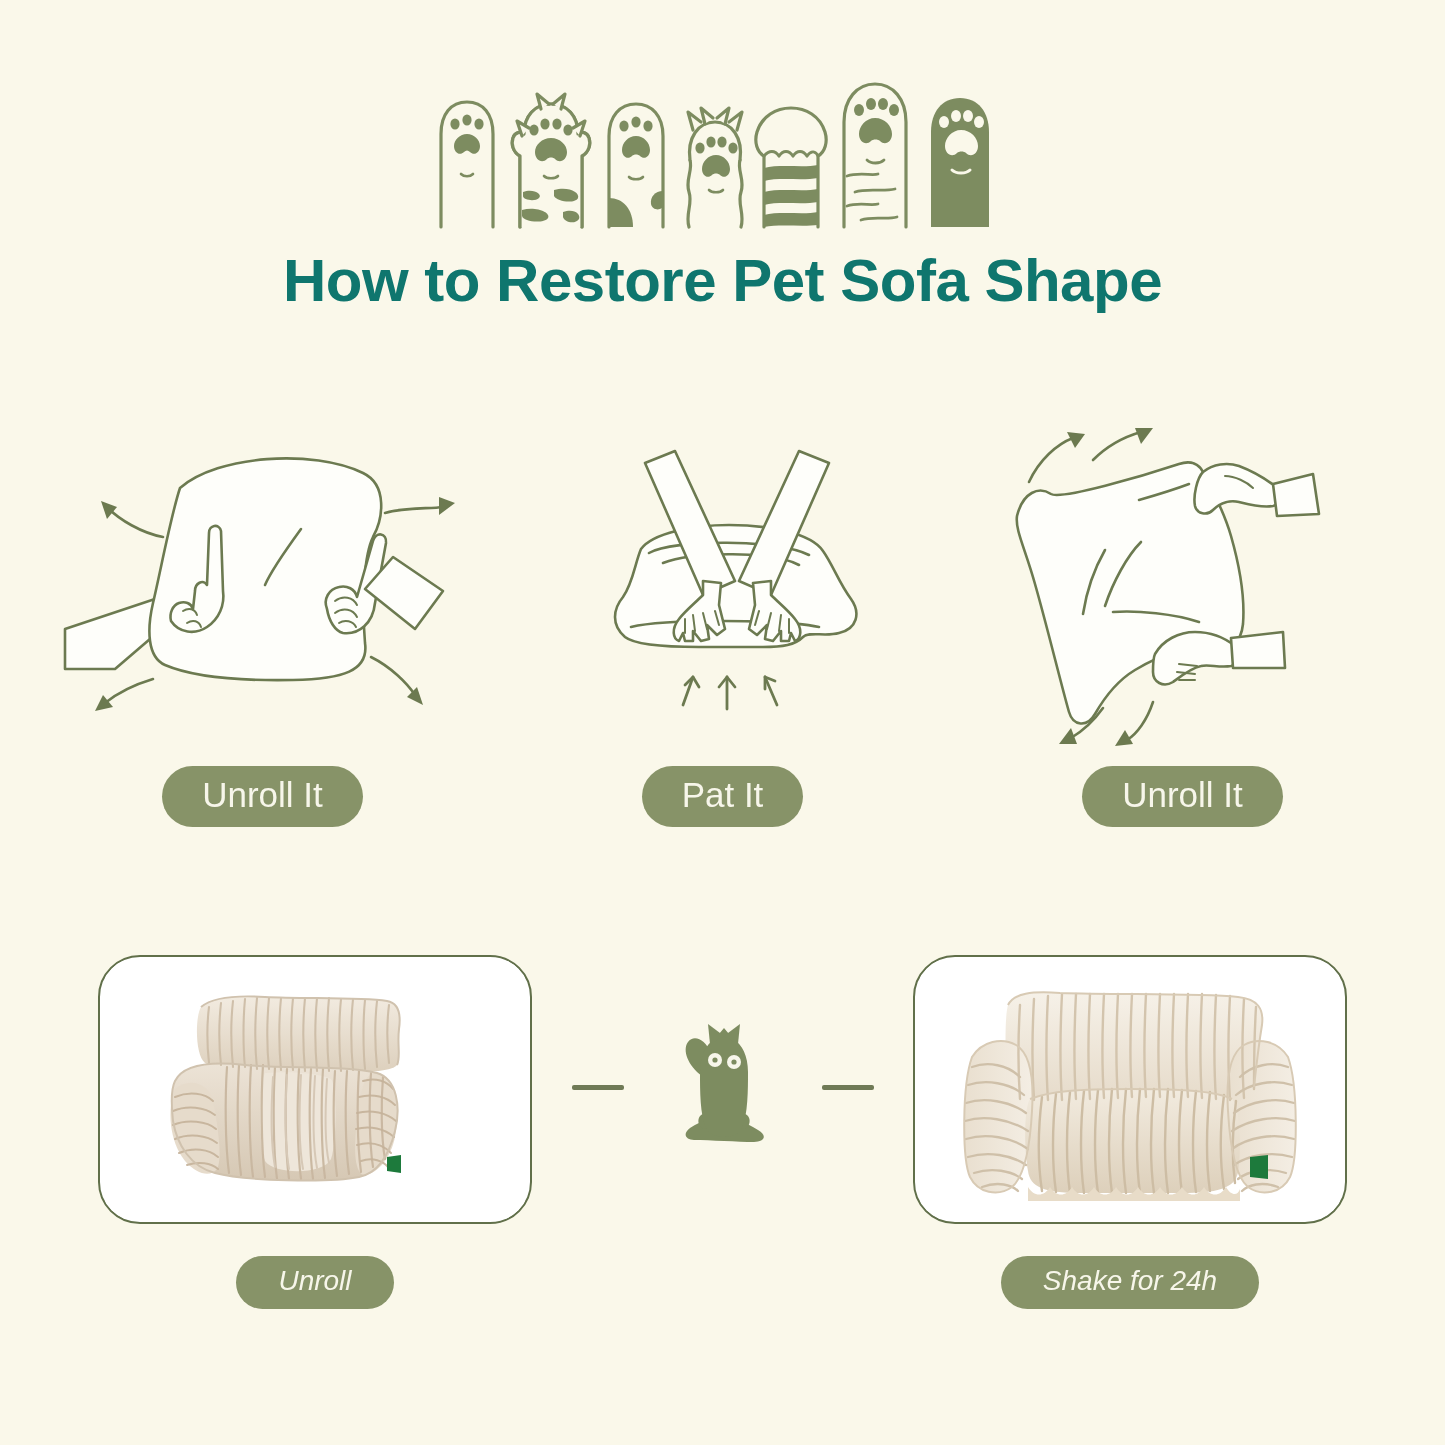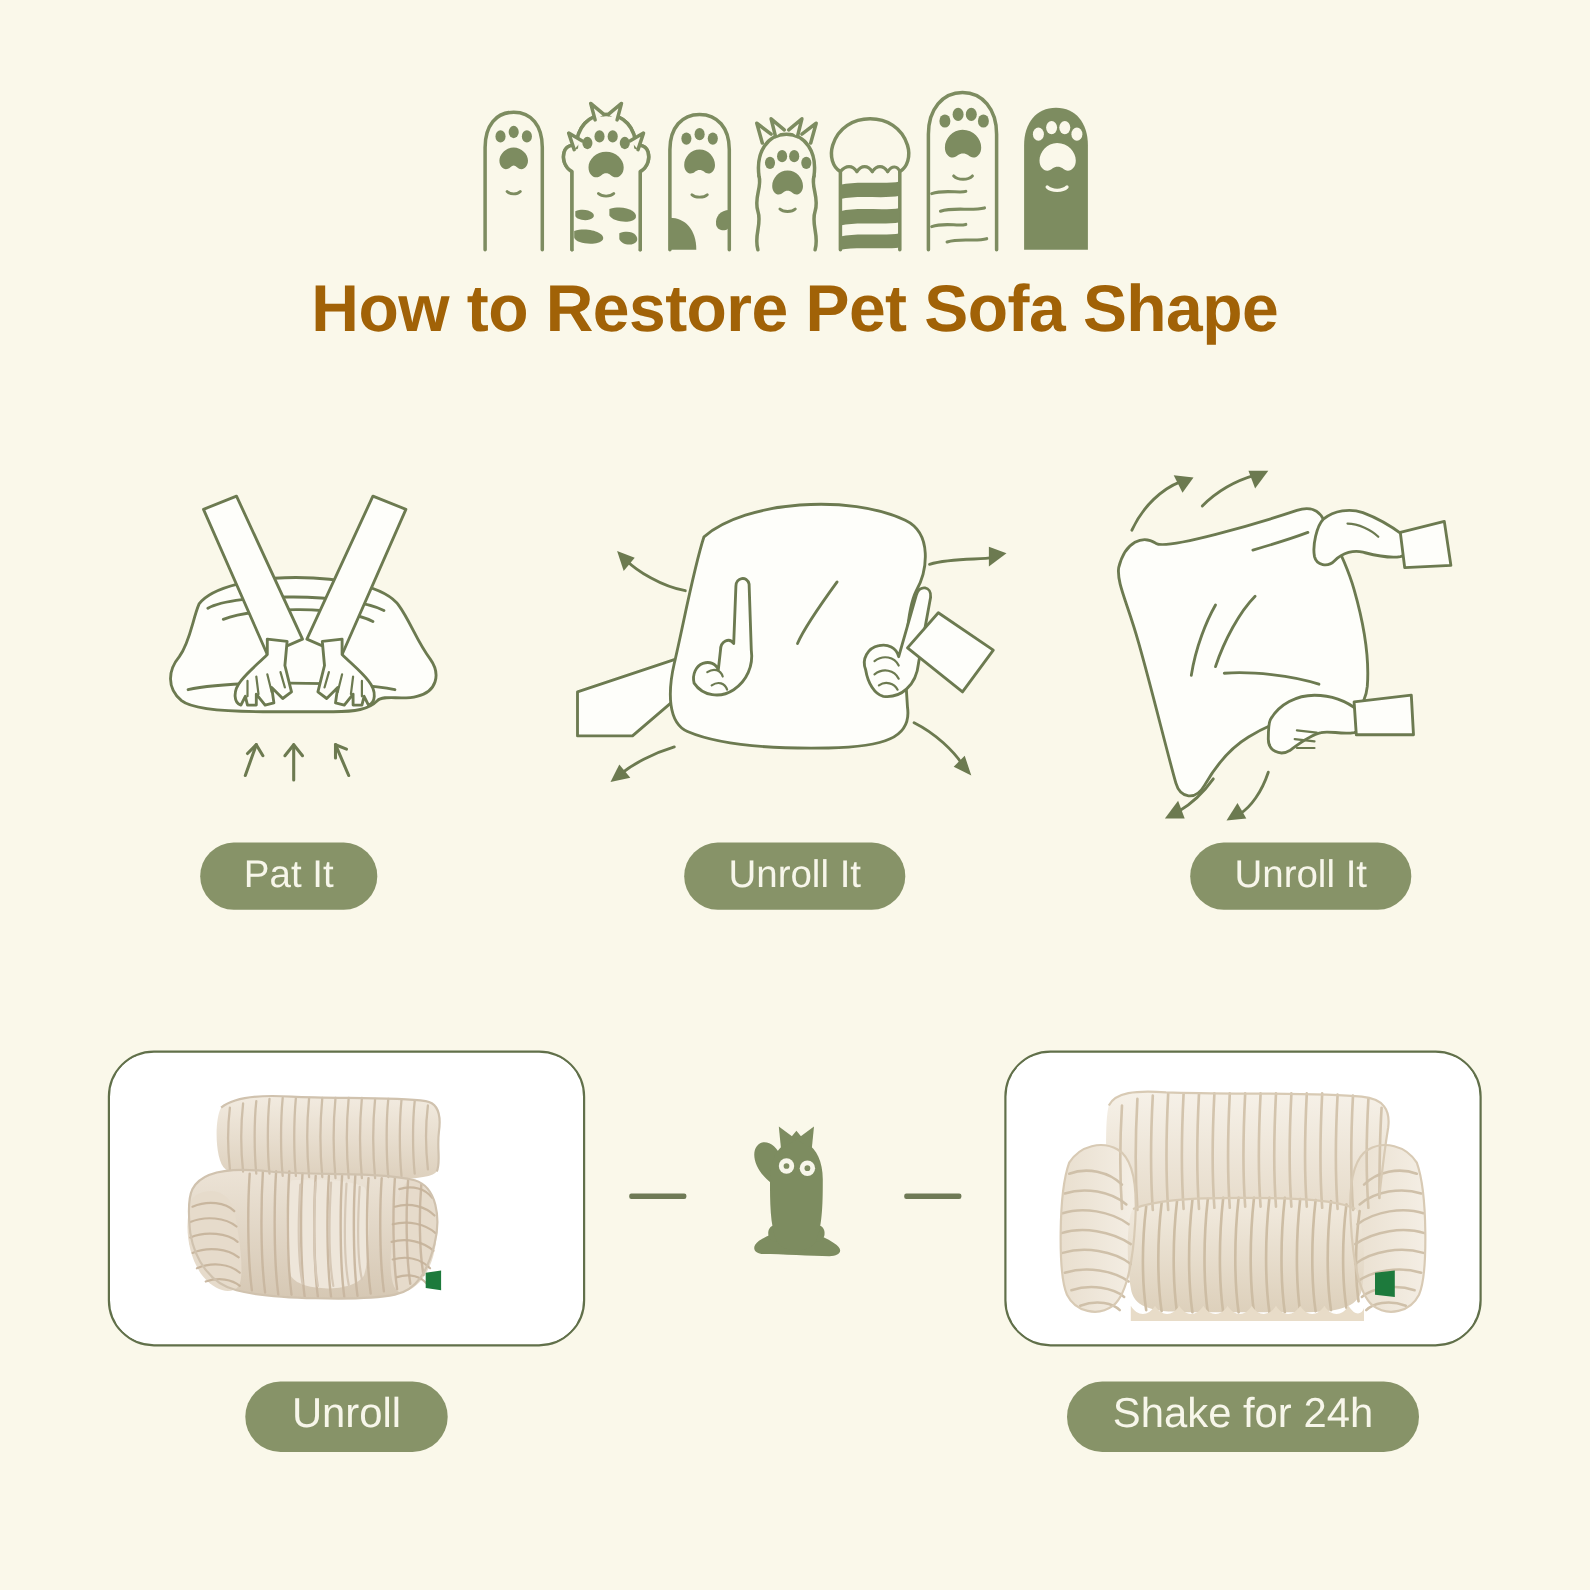--- a/index.html
+++ b/index.html
@@ -36,21 +36,21 @@
 
   
   .title {
     position: absolute;
     left: 0;
     top: 248px;
     width: 1445px;
     text-align: center;
     font-size: 60px;
     font-weight: bold;
-    color: #a16207;
+    color: #0f766e;
     letter-spacing: -0.5px;
     line-height: 1.1;
   }
 
   
   .steps {
     position: absolute;
     left: 0;
     top: 418px;
     width: 1445px;
@@ -107,22 +107,23 @@
     background: #ffffff;
     overflow: hidden;
     position: relative;
     display: flex;
     align-items: center;
     justify-content: center;
   }
   .photo-card svg { display: block; }
   .result .pill {
     margin-top: 32px;
-    font-size: 38px;
+    font-size: 28px;
     padding: 10px 42px 14px;
+    font-style: italic;
   }
   .center-gap {
     width: 380px;
     height: 265px;
     display: flex;
     align-items: center;
     justify-content: center;
     gap: 34px;
   }
   .dash {
@@ -239,20 +240,71 @@
 
   <div class="title">How to Restore Pet Sofa Shape</div>
 
   <div class="steps">
 
     <div class="step">
       <div class="step-art">
         <svg width="440" height="300" viewBox="0 0 440 300" fill="none">
           <g stroke="#6c7a50" stroke-width="2.6" fill="#fefefa" stroke-linecap="round" stroke-linejoin="round">
 
+            <path d="M22 196 L112 166 L128 188 L72 236 L22 236 Z"></path>
+
+            <path d="M137 55 C175 22 270 16 320 40 C345 52 340 86 330 104
+                     C322 120 318 162 322 210 C326 238 300 246 250 247
+                     C196 248 150 244 122 232 C104 224 104 196 110 170
+                     C118 136 128 82 137 55 Z"></path>
+
+            <path d="M168 96 C172 120 176 140 178 162" fill="none"></path>
+            <path d="M258 96 C242 118 228 138 222 152" fill="none"></path>
+
+            <path d="M128 188 C126 180 130 172 136 170 C142 168 148 170 150 176
+                     L152 158 C152 150 160 146 164 152 L166 100
+                     C166 92 176 90 178 98 L180 158 C182 172 176 186 164 194
+                     C152 202 136 200 128 188 Z"></path>
+            <path d="M140 178 C146 174 152 176 154 182" fill="none" stroke-width="2"></path>
+            <path d="M144 190 C150 186 156 188 158 194" fill="none" stroke-width="2"></path>
+
+            <path d="M284 176 C280 166 286 156 296 154 C304 152 312 156 314 164
+                     L330 108 C333 98 344 100 343 110 L332 170
+                     C330 190 316 202 300 200 C292 198 286 188 284 176 Z"></path>
+            <path d="M292 168 C300 162 310 164 314 172" fill="none" stroke-width="2"></path>
+            <path d="M292 180 C300 174 310 176 314 184" fill="none" stroke-width="2"></path>
+            <path d="M296 190 C302 186 310 188 313 194" fill="none" stroke-width="2"></path>
+
+            <path d="M322 156 L350 124 L400 158 L372 196 Z"></path>
+          </g>
+
+          <g stroke="#6c7a50" stroke-width="2.6" fill="none" stroke-linecap="round">
+
+            <path d="M120 104 C98 100 76 86 66 76"></path>
+            <path d="M58 68 L74 74 L64 86 Z" fill="#6c7a50" stroke="none"></path>
+
+            <path d="M342 80 C362 74 386 76 400 74"></path>
+            <path d="M412 70 L396 64 L396 82 Z" fill="#6c7a50" stroke="none"></path>
+
+            <path d="M110 246 C90 252 72 262 62 270"></path>
+            <path d="M52 278 L60 262 L70 274 Z" fill="#6c7a50" stroke="none"></path>
+
+            <path d="M328 224 C348 234 364 250 372 262"></path>
+            <path d="M380 272 L364 264 L374 254 Z" fill="#6c7a50" stroke="none"></path>
+          </g>
+        </svg>
+      </div>
+      <div class="pill">Unroll It</div>
+    </div>
+
+    <div class="step">
+      <div class="step-art">
+        <svg width="440" height="300" viewBox="0 0 440 300" fill="none">
+          <g stroke="#6c7a50" stroke-width="2.6" fill="#fefefa" stroke-linecap="round" stroke-linejoin="round">
+
             <path d="M138 116 C150 100 190 92 226 92 C266 92 308 100 320 118
                      C330 132 336 150 348 166 C358 180 354 196 336 200
                      C322 204 306 198 300 204 C292 212 280 214 260 214
                      L196 214 C160 214 132 212 122 204 C108 192 110 176 120 164
                      C130 150 132 130 138 116 Z"></path>
 
             <path d="M146 120 C170 106 276 106 306 122" fill="none"></path>
             <path d="M160 130 C190 118 270 118 296 132" fill="none"></path>
             <path d="M128 194 C160 186 280 186 316 194" fill="none"></path>
 
@@ -282,71 +334,20 @@
             <path d="M180 272 L190 244"></path>
             <path d="M190 244 L182 252 M190 244 L196 254"></path>
             <path d="M224 276 L224 244"></path>
             <path d="M224 244 L216 254 M224 244 L232 254"></path>
             <path d="M274 272 L262 244"></path>
             <path d="M262 244 L262 256 M262 244 L272 248"></path>
           </g>
         </svg>
       </div>
       <div class="pill">Pat It</div>
-    </div>
-
-    <div class="step">
-      <div class="step-art">
-        <svg width="440" height="300" viewBox="0 0 440 300" fill="none">
-          <g stroke="#6c7a50" stroke-width="2.6" fill="#fefefa" stroke-linecap="round" stroke-linejoin="round">
-
-            <path d="M22 196 L112 166 L128 188 L72 236 L22 236 Z"></path>
-
-            <path d="M137 55 C175 22 270 16 320 40 C345 52 340 86 330 104
-                     C322 120 318 162 322 210 C326 238 300 246 250 247
-                     C196 248 150 244 122 232 C104 224 104 196 110 170
-                     C118 136 128 82 137 55 Z"></path>
-
-            <path d="M168 96 C172 120 176 140 178 162" fill="none"></path>
-            <path d="M258 96 C242 118 228 138 222 152" fill="none"></path>
-
-            <path d="M128 188 C126 180 130 172 136 170 C142 168 148 170 150 176
-                     L152 158 C152 150 160 146 164 152 L166 100
-                     C166 92 176 90 178 98 L180 158 C182 172 176 186 164 194
-                     C152 202 136 200 128 188 Z"></path>
-            <path d="M140 178 C146 174 152 176 154 182" fill="none" stroke-width="2"></path>
-            <path d="M144 190 C150 186 156 188 158 194" fill="none" stroke-width="2"></path>
-
-            <path d="M284 176 C280 166 286 156 296 154 C304 152 312 156 314 164
-                     L330 108 C333 98 344 100 343 110 L332 170
-                     C330 190 316 202 300 200 C292 198 286 188 284 176 Z"></path>
-            <path d="M292 168 C300 162 310 164 314 172" fill="none" stroke-width="2"></path>
-            <path d="M292 180 C300 174 310 176 314 184" fill="none" stroke-width="2"></path>
-            <path d="M296 190 C302 186 310 188 313 194" fill="none" stroke-width="2"></path>
-
-            <path d="M322 156 L350 124 L400 158 L372 196 Z"></path>
-          </g>
-
-          <g stroke="#6c7a50" stroke-width="2.6" fill="none" stroke-linecap="round">
-
-            <path d="M120 104 C98 100 76 86 66 76"></path>
-            <path d="M58 68 L74 74 L64 86 Z" fill="#6c7a50" stroke="none"></path>
-
-            <path d="M342 80 C362 74 386 76 400 74"></path>
-            <path d="M412 70 L396 64 L396 82 Z" fill="#6c7a50" stroke="none"></path>
-
-            <path d="M110 246 C90 252 72 262 62 270"></path>
-            <path d="M52 278 L60 262 L70 274 Z" fill="#6c7a50" stroke="none"></path>
-
-            <path d="M328 224 C348 234 364 250 372 262"></path>
-            <path d="M380 272 L364 264 L374 254 Z" fill="#6c7a50" stroke="none"></path>
-          </g>
-        </svg>
-      </div>
-      <div class="pill">Unroll It</div>
     </div>
 
     <div class="step">
       <div class="step-art">
         <svg width="440" height="330" viewBox="0 0 440 330" fill="none">
           <g stroke="#6c7a50" stroke-width="2.6" fill="#fefefa" stroke-linecap="round" stroke-linejoin="round">
 
             <path d="M54 98 C60 74 76 68 88 76 C98 82 180 58 216 46
                      C228 42 236 46 240 54 C248 70 260 90 268 118
                      C276 146 282 180 280 206 C278 226 266 234 250 230

